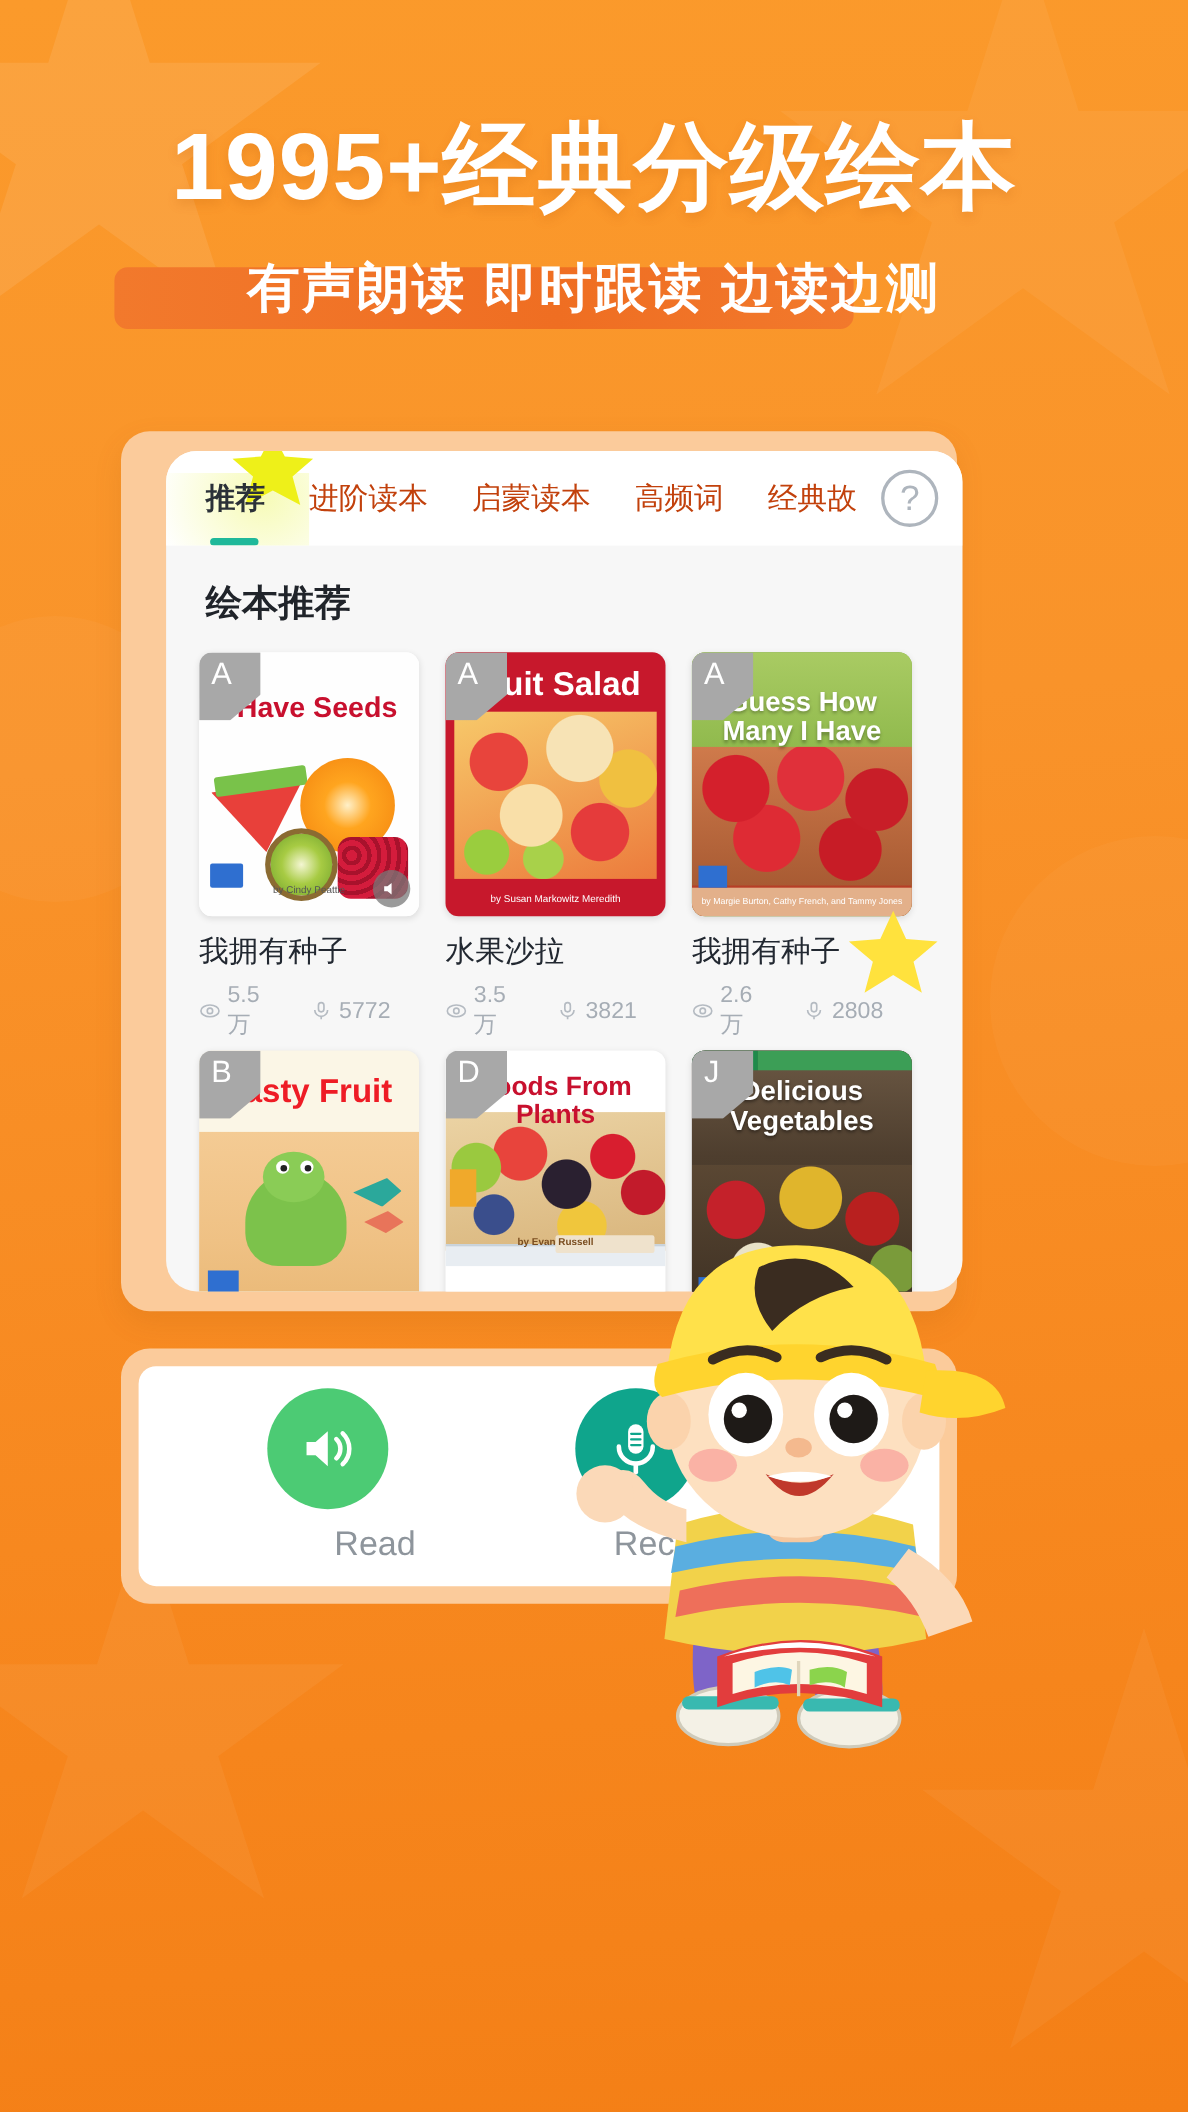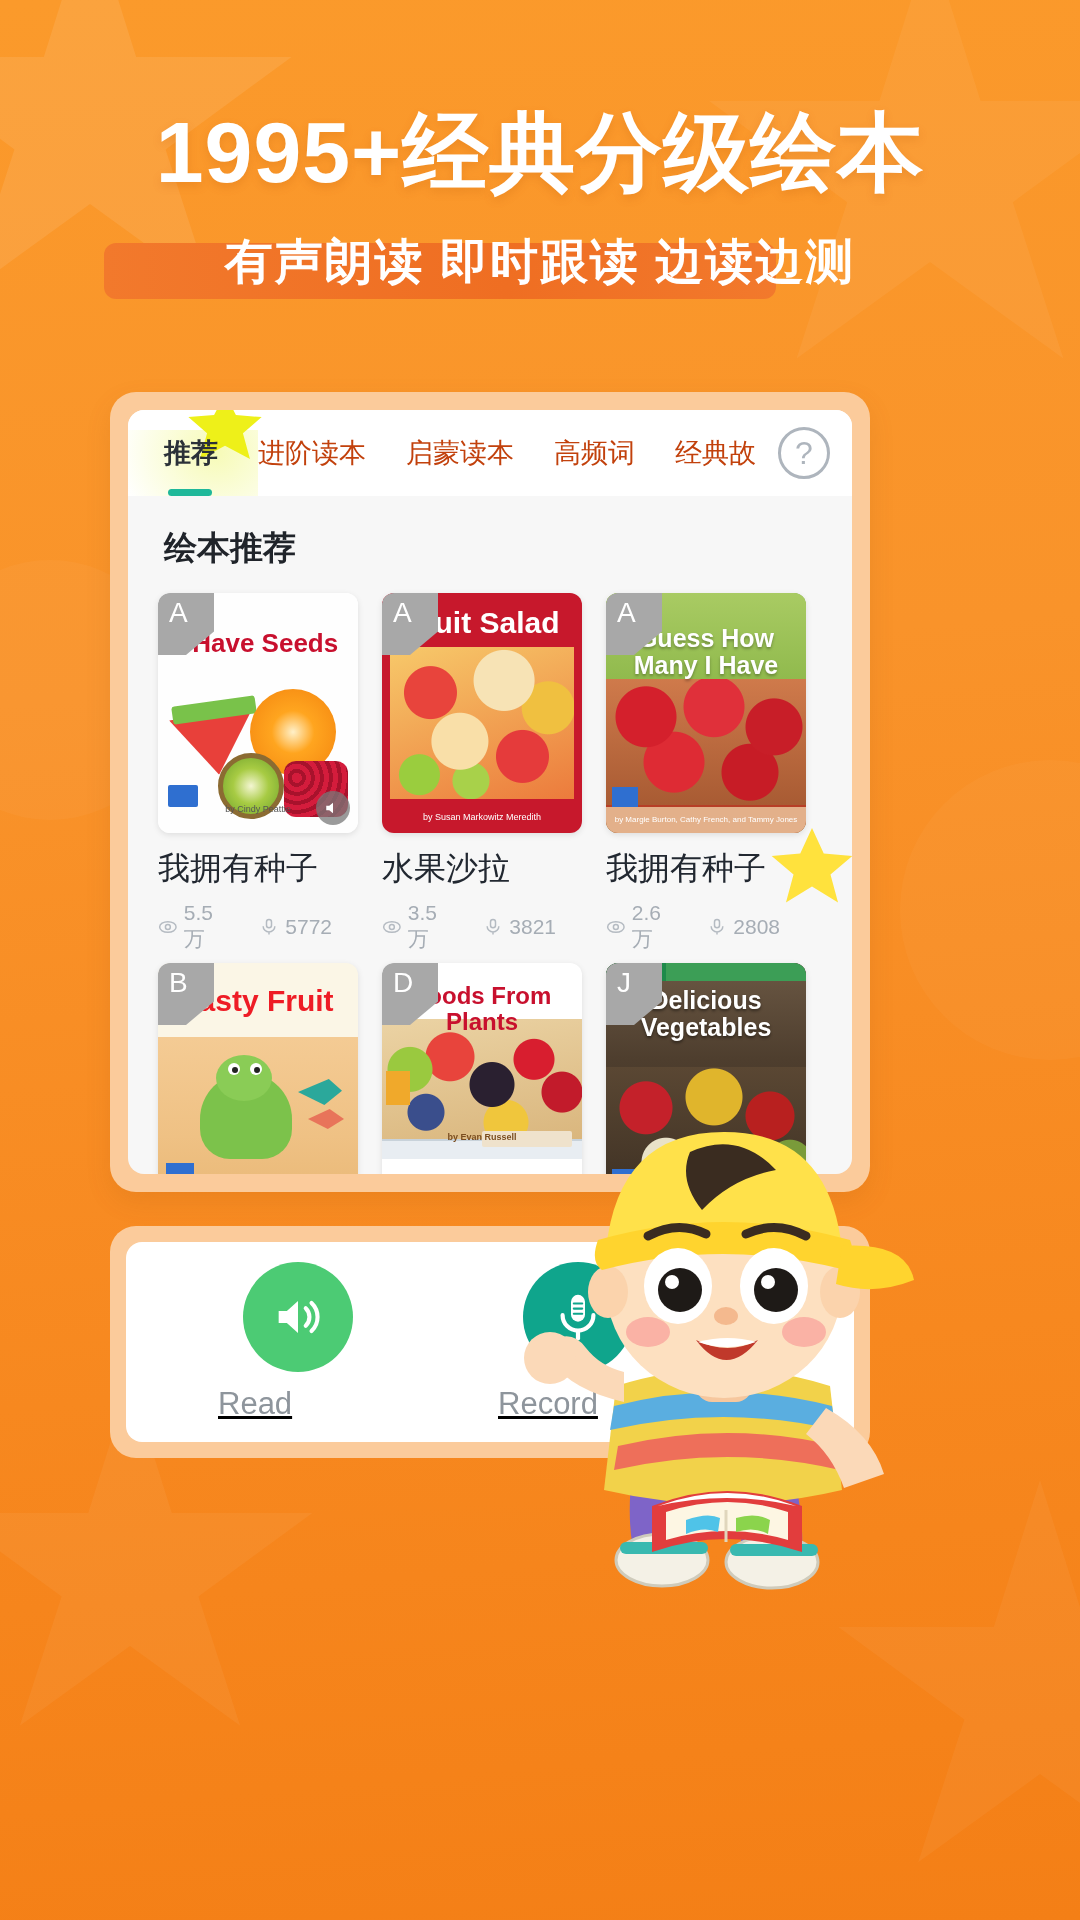--- a/index.html
+++ b/index.html
@@ -62,23 +62,24 @@
     width: 760px; height: 800px;
     background: #FBCB9B;
     border-radius: 26px;
     box-shadow: 0 10px 26px rgba(150,70,0,0.12);
     padding: 18px;
     z-index: 8;
   }
   #app-inner {
     width: 100%; height: 100%;
     background: #F7F7F7;
-    border-radius: 16px;
+    border-radius: 28px;
     overflow: hidden;
     position: relative;
+    margin-left: 23px;
   }
 
   
   #tabbar {
     height: 86px;
     background: #FFFFFF;
     display: flex;
     align-items: center;
     padding-left: 36px;
     position: relative;
@@ -168,21 +169,21 @@
   }
   .cover-title {
     position: absolute; left: 0; right: 0;
     text-align: center;
     z-index: 5;
     font-weight: 700;
     line-height: 1.08;
   }
   .book-meta { margin-top: 14px; }
   .book-title {
-    font-size: 32px; color: #222831;
+    font-size: 27px; color: #222831;
     white-space: nowrap; overflow: hidden;
   }
   .book-stats {
     margin-top: 10px;
     display: flex; align-items: center;
     font-size: 21px; color: #A6ADB5;
   }
   .stat { display: flex; align-items: center; margin-right: 26px; }
   .stat svg { margin-right: 6px; }
 
@@ -210,21 +211,21 @@
   }
   #action-inner {
     width: 100%; height: 100%;
     background: #FFFFFF;
     border-radius: 16px;
     display: flex;
     align-items: center;
     padding-left: 92px;
     gap: 120px;
   }
-  .action-btn { text-align: left; width: 160px; text-decoration: underline; }
+  .action-btn { text-align: right; width: 160px; }
   .action-circle {
     width: 110px; height: 110px; border-radius: 50%;
     margin: 0 auto;
     display: flex; align-items: center; justify-content: center;
   }
   .action-label {
     margin-top: 14px;
     font-size: 31px;
     color: #8E959C;
   }

